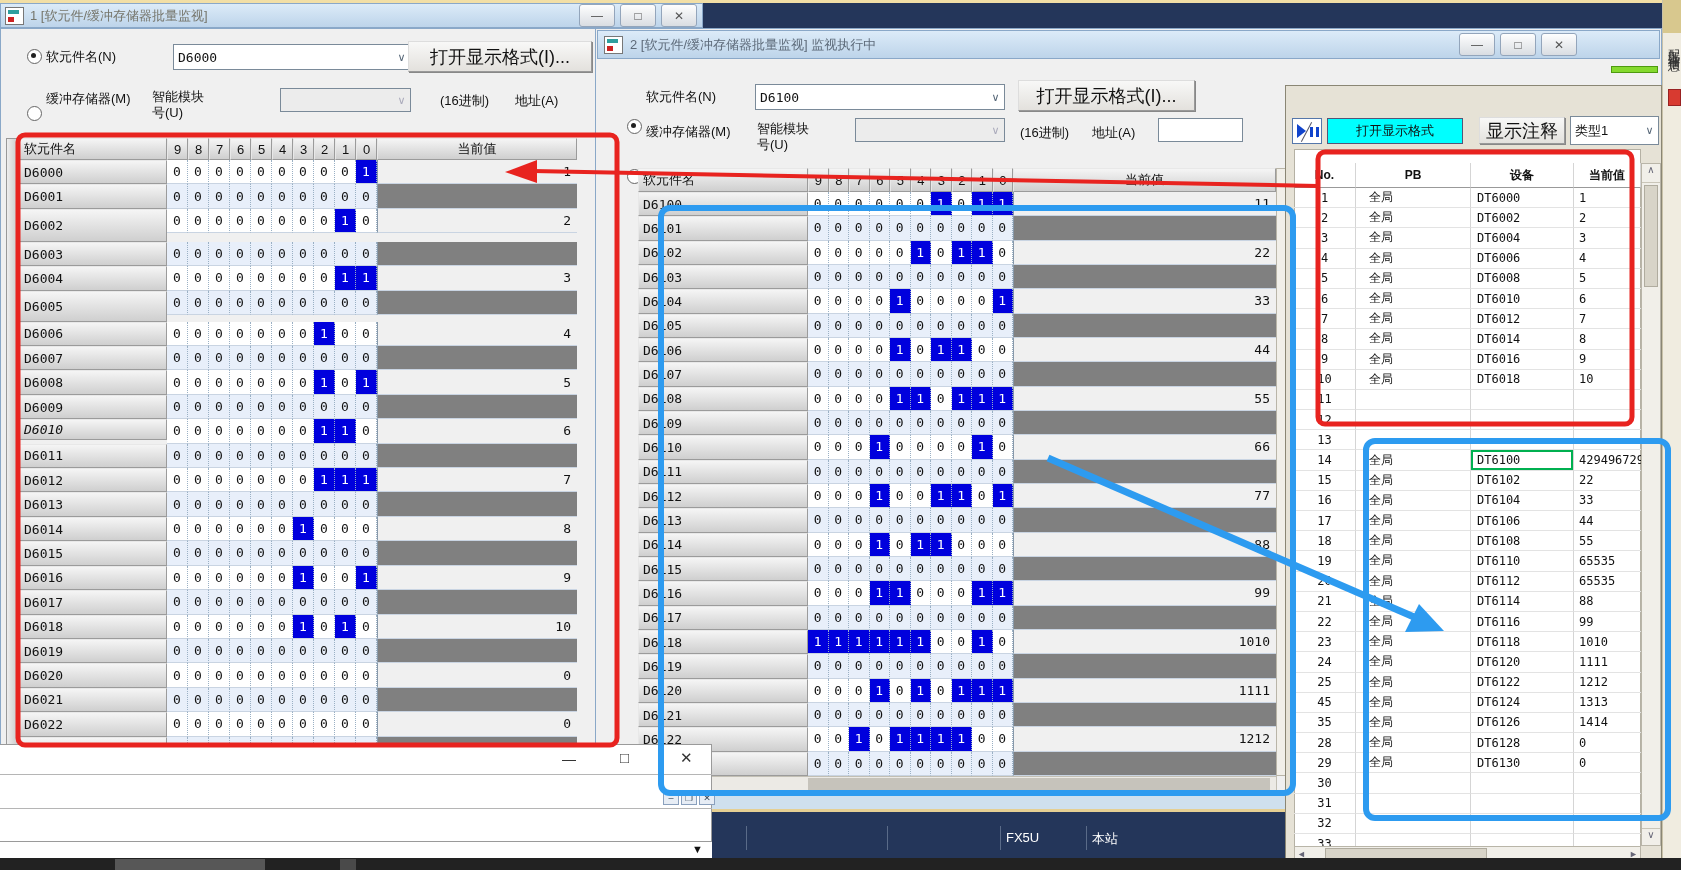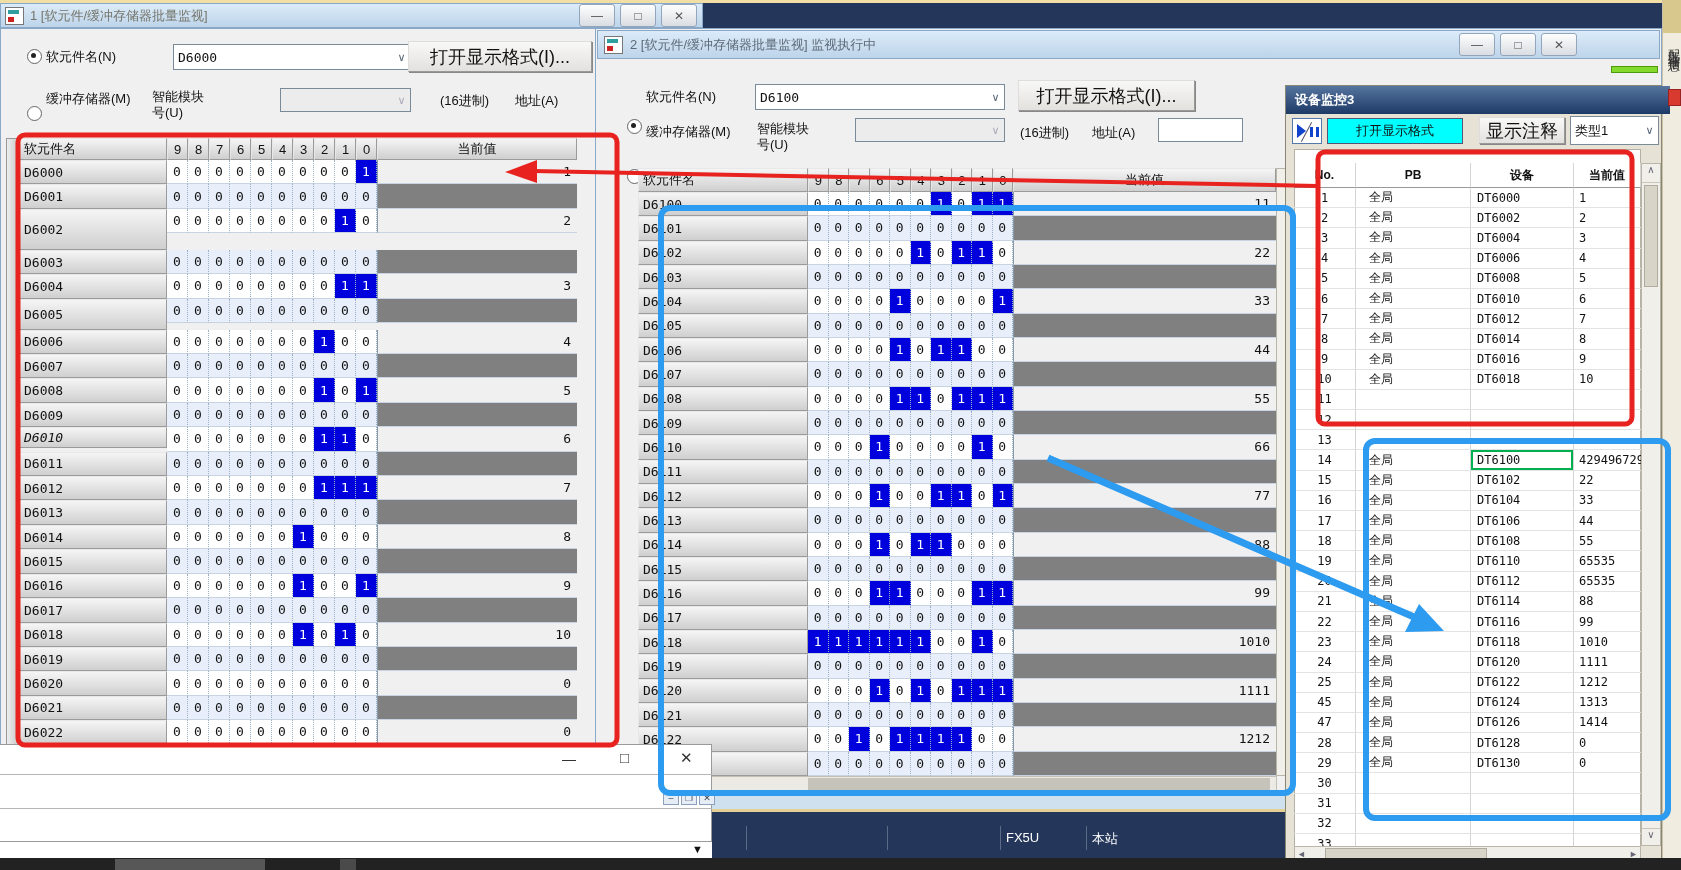--- a/index.html
+++ b/index.html
@@ -132,21 +132,21 @@
         <div class="bit " style="width:21px;height:24.42px;background:#e8effa;">0</div>
         <div class="bit " style="width:21px;height:24.42px;background:#e8effa;">0</div>
         <div class="bit " style="width:21px;height:24.42px;background:#e8effa;">0</div>
         <div class="bit " style="width:21px;height:24.42px;background:#e8effa;">0</div>
         <div class="bit " style="width:21px;height:24.42px;background:#e8effa;">0</div>
         <div class="bit " style="width:21px;height:24.42px;background:#e8effa;">0</div>
         <div class="bit " style="width:21px;height:24.42px;background:#e8effa;">0</div>
         <div class="valcell gray" style="width:200px;height:24.42px;"></div>
       </div>
       <div class="mt-row">
-        <div class="mt-name" style="width:148px;height:41px;">D6002</div>
+        <div class="mt-name" style="width:148px;height:33px;">D6002</div>
         <div class="bit " style="width:21px;height:24.42px;background:#ffffff;">0</div>
         <div class="bit " style="width:21px;height:24.42px;background:#ffffff;">0</div>
         <div class="bit " style="width:21px;height:24.42px;background:#ffffff;">0</div>
         <div class="bit " style="width:21px;height:24.42px;background:#ffffff;">0</div>
         <div class="bit " style="width:21px;height:24.42px;background:#ffffff;">0</div>
         <div class="bit " style="width:21px;height:24.42px;background:#ffffff;">0</div>
         <div class="bit " style="width:21px;height:24.42px;background:#ffffff;">0</div>
         <div class="bit " style="width:21px;height:24.42px;background:#ffffff;">0</div>
         <div class="bit on" style="width:21px;height:24.42px;;">1</div>
         <div class="bit " style="width:21px;height:24.42px;background:#ffffff;">0</div>
@@ -851,23 +851,20 @@
       <span class="abs" style="left:692px;top:1px;font-size:11px;color:#111;">▼</span>
     </div>
   </div>
 
   <div class="abs" style="left:1662px;top:0;width:19px;height:858px;background:#f0ece0;border-left:1px solid #c9c2a9;box-sizing:border-box;">
     <div class="abs" style="left:0;top:0;width:19px;height:33px;background:#d8c88e;"></div>
     <div class="abs" style="left:2px;top:40px;writing-mode:vertical-rl;font-size:12px;color:#333;letter-spacing:2px;">配置详细信息</div>
   </div>
 
   <div class="abs" style="left:1285px;top:85px;width:377px;height:777px;background:#e6e2d6;border:1px solid #8a8674;box-sizing:border-box;">
-    <div class="abs panel-title" style="left:0;top:0;width:375px;height:28px;">
-      <span>设备监控3</span>
-    </div>
 
     <div class="abs" style="left:0;top:28px;width:375px;height:35px;">
       <div class="abs" title="" style="left:6px;top:4px;width:30px;height:26px;background:#fff;border:1px solid #5577aa;box-sizing:border-box;">
         <div class="abs" style="left:4px;top:5px;width:0;height:0;border-left:9px solid #1144cc;border-top:7px solid transparent;border-bottom:7px solid transparent;"></div>
         <div class="abs" style="left:17px;top:8px;width:3px;height:10px;background:#1144cc;box-shadow:6px 0 0 #1144cc;"></div>
         <div class="abs" style="left:13px;top:2px;width:1px;height:22px;background:#556;transform:rotate(28deg);"></div>
       </div>
       <div class="abs" style="left:41px;top:4px;width:136px;height:26px;background:#00ffff;border:1px solid #557;display:flex;align-items:center;justify-content:center;font-size:13px;box-sizing:border-box;">打开显示格式</div>
       <div class="abs btn3d" style="left:193px;top:3px;width:86px;height:27px;">显示注释</div>
       <div class="abs combo" style="left:284px;top:2px;width:89px;height:29px;">
@@ -1034,21 +1031,21 @@
           <div class="ptable-cell" style="width:103px;height:20.2px;padding-left:6px;">DT6122</div>
           <div class="ptable-cell" style="width:67px;height:20.2px;padding-left:5px;border-right:none;">1212</div>
         </div>
         <div class="mt-row">
           <div class="ptable-cell" style="width:62px;height:20.2px;justify-content:center;">45</div>
           <div class="ptable-cell" style="width:115px;height:20.2px;padding-left:13px;font-family:'Liberation Sans',sans-serif;">全局</div>
           <div class="ptable-cell" style="width:103px;height:20.2px;padding-left:6px;">DT6124</div>
           <div class="ptable-cell" style="width:67px;height:20.2px;padding-left:5px;border-right:none;">1313</div>
         </div>
         <div class="mt-row">
-          <div class="ptable-cell" style="width:62px;height:20.2px;justify-content:center;">47</div>
+          <div class="ptable-cell" style="width:62px;height:20.2px;justify-content:center;">35</div>
           <div class="ptable-cell" style="width:115px;height:20.2px;padding-left:13px;font-family:'Liberation Sans',sans-serif;">全局</div>
           <div class="ptable-cell" style="width:103px;height:20.2px;padding-left:6px;">DT6126</div>
           <div class="ptable-cell" style="width:67px;height:20.2px;padding-left:5px;border-right:none;">1414</div>
         </div>
         <div class="mt-row">
           <div class="ptable-cell" style="width:62px;height:20.2px;justify-content:center;">28</div>
           <div class="ptable-cell" style="width:115px;height:20.2px;padding-left:13px;font-family:'Liberation Sans',sans-serif;">全局</div>
           <div class="ptable-cell" style="width:103px;height:20.2px;padding-left:6px;">DT6128</div>
           <div class="ptable-cell" style="width:67px;height:20.2px;padding-left:5px;border-right:none;">0</div>
         </div>

